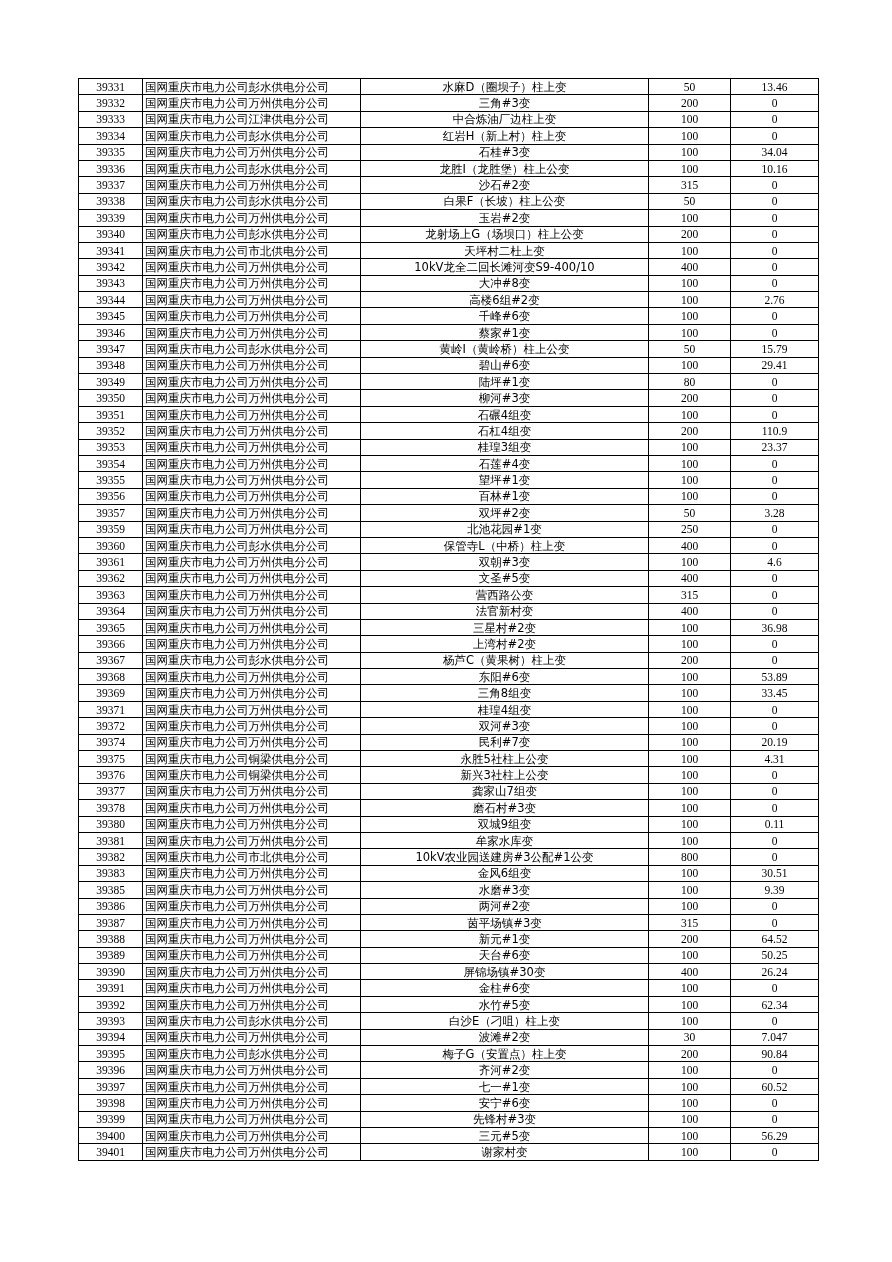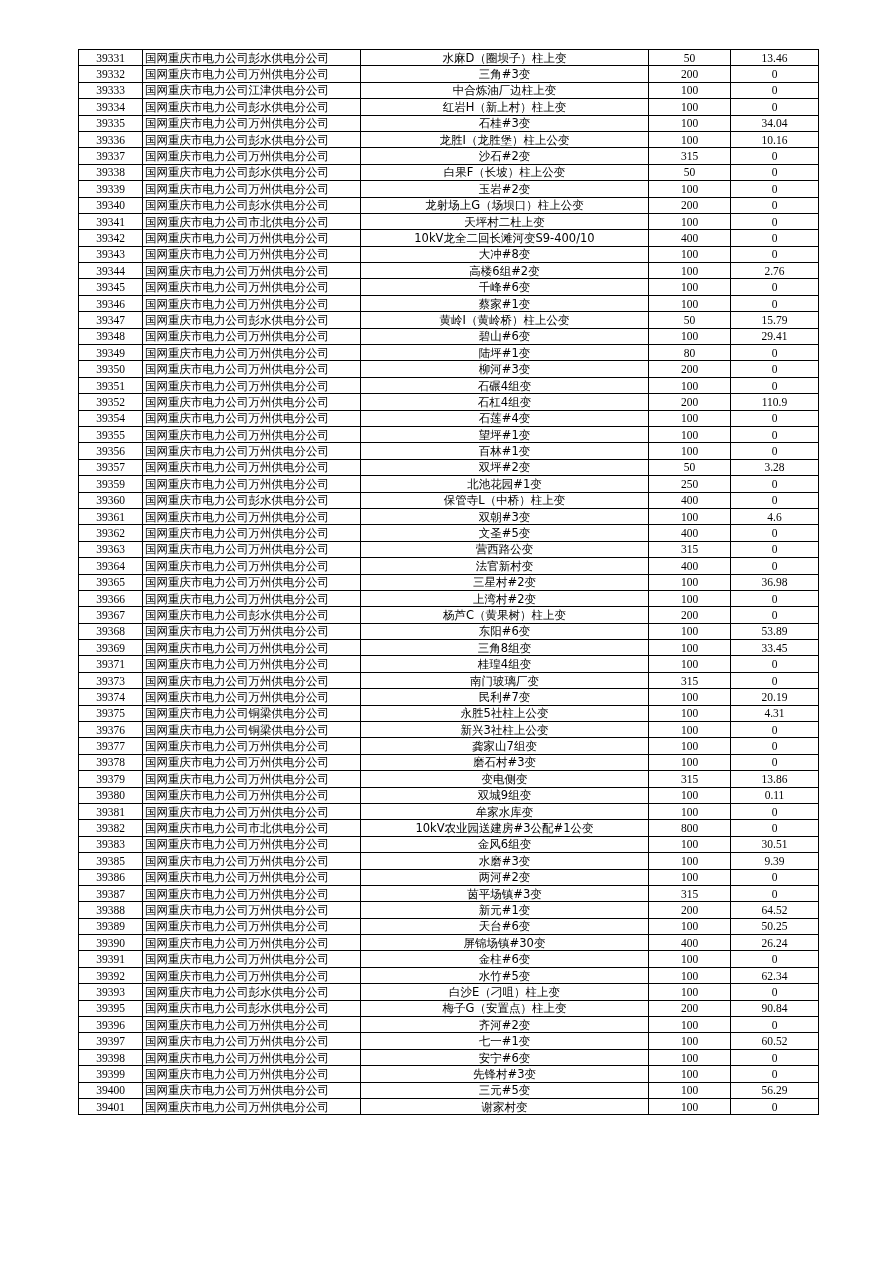--- a/index.html
+++ b/index.html
@@ -11,21 +11,21 @@
     width: 892px;
     height: 1262px;
     font-family: "Liberation Serif", "DejaVu Serif", serif;
     color: #000000;
   }
   .page {
     position: relative;
     width: 892px;
     height: 1262px;
     box-sizing: border-box;
-    padding: 49px 74px 0 78px;
+    padding: 78px 74px 0 78px;
   }
   table.data-table {
     border-collapse: collapse;
     width: 740px;
     table-layout: fixed;
   }
   table.data-table td {
     border: 1px solid #000000;
     height: 15.4px;
     line-height: 14px;
@@ -207,20 +207,27 @@
           <td class="val">0</td>
         </tr>
         <tr>
           <td class="id">39352</td>
           <td class="org cjk">国网重庆市电力公司万州供电分公司</td>
           <td class="name cjk">石杠4组变</td>
           <td class="cap">200</td>
           <td class="val">110.9</td>
         </tr>
         <tr>
+          <td class="id">39353</td>
+          <td class="org cjk">国网重庆市电力公司万州供电分公司</td>
+          <td class="name cjk">桂瑝3组变</td>
+          <td class="cap">100</td>
+          <td class="val">23.37</td>
+        </tr>
+        <tr>
           <td class="id">39354</td>
           <td class="org cjk">国网重庆市电力公司万州供电分公司</td>
           <td class="name cjk">石莲#4变</td>
           <td class="cap">100</td>
           <td class="val">0</td>
         </tr>
         <tr>
           <td class="id">39355</td>
           <td class="org cjk">国网重庆市电力公司万州供电分公司</td>
           <td class="name cjk">望坪#1变</td>
@@ -319,24 +326,24 @@
           <td class="val">33.45</td>
         </tr>
         <tr>
           <td class="id">39371</td>
           <td class="org cjk">国网重庆市电力公司万州供电分公司</td>
           <td class="name cjk">桂瑝4组变</td>
           <td class="cap">100</td>
           <td class="val">0</td>
         </tr>
         <tr>
-          <td class="id">39373</td>
-          <td class="org cjk">国网重庆市电力公司万州供电分公司</td>
-          <td class="name cjk">南门玻璃厂变</td>
-          <td class="cap">315</td>
+          <td class="id">39372</td>
+          <td class="org cjk">国网重庆市电力公司万州供电分公司</td>
+          <td class="name cjk">双河#3变</td>
+          <td class="cap">100</td>
           <td class="val">0</td>
         </tr>
         <tr>
           <td class="id">39374</td>
           <td class="org cjk">国网重庆市电力公司万州供电分公司</td>
           <td class="name cjk">民利#7变</td>
           <td class="cap">100</td>
           <td class="val">20.19</td>
         </tr>
         <tr>
@@ -359,27 +366,20 @@
           <td class="name cjk">龚家山7组变</td>
           <td class="cap">100</td>
           <td class="val">0</td>
         </tr>
         <tr>
           <td class="id">39378</td>
           <td class="org cjk">国网重庆市电力公司万州供电分公司</td>
           <td class="name cjk">磨石村#3变</td>
           <td class="cap">100</td>
           <td class="val">0</td>
-        </tr>
-        <tr>
-          <td class="id">39379</td>
-          <td class="org cjk">国网重庆市电力公司万州供电分公司</td>
-          <td class="name cjk">变电侧变</td>
-          <td class="cap">315</td>
-          <td class="val">13.86</td>
         </tr>
         <tr>
           <td class="id">39380</td>
           <td class="org cjk">国网重庆市电力公司万州供电分公司</td>
           <td class="name cjk">双城9组变</td>
           <td class="cap">100</td>
           <td class="val">0.11</td>
         </tr>
         <tr>
           <td class="id">39381</td>
@@ -457,20 +457,27 @@
           <td class="name cjk">水竹#5变</td>
           <td class="cap">100</td>
           <td class="val">62.34</td>
         </tr>
         <tr>
           <td class="id">39393</td>
           <td class="org cjk">国网重庆市电力公司彭水供电分公司</td>
           <td class="name cjk">白沙E（刁咀）柱上变</td>
           <td class="cap">100</td>
           <td class="val">0</td>
+        </tr>
+        <tr>
+          <td class="id">39394</td>
+          <td class="org cjk">国网重庆市电力公司万州供电分公司</td>
+          <td class="name cjk">波滩#2变</td>
+          <td class="cap">30</td>
+          <td class="val">7.047</td>
         </tr>
         <tr>
           <td class="id">39395</td>
           <td class="org cjk">国网重庆市电力公司彭水供电分公司</td>
           <td class="name cjk">梅子G（安置点）柱上变</td>
           <td class="cap">200</td>
           <td class="val">90.84</td>
         </tr>
         <tr>
           <td class="id">39396</td>

